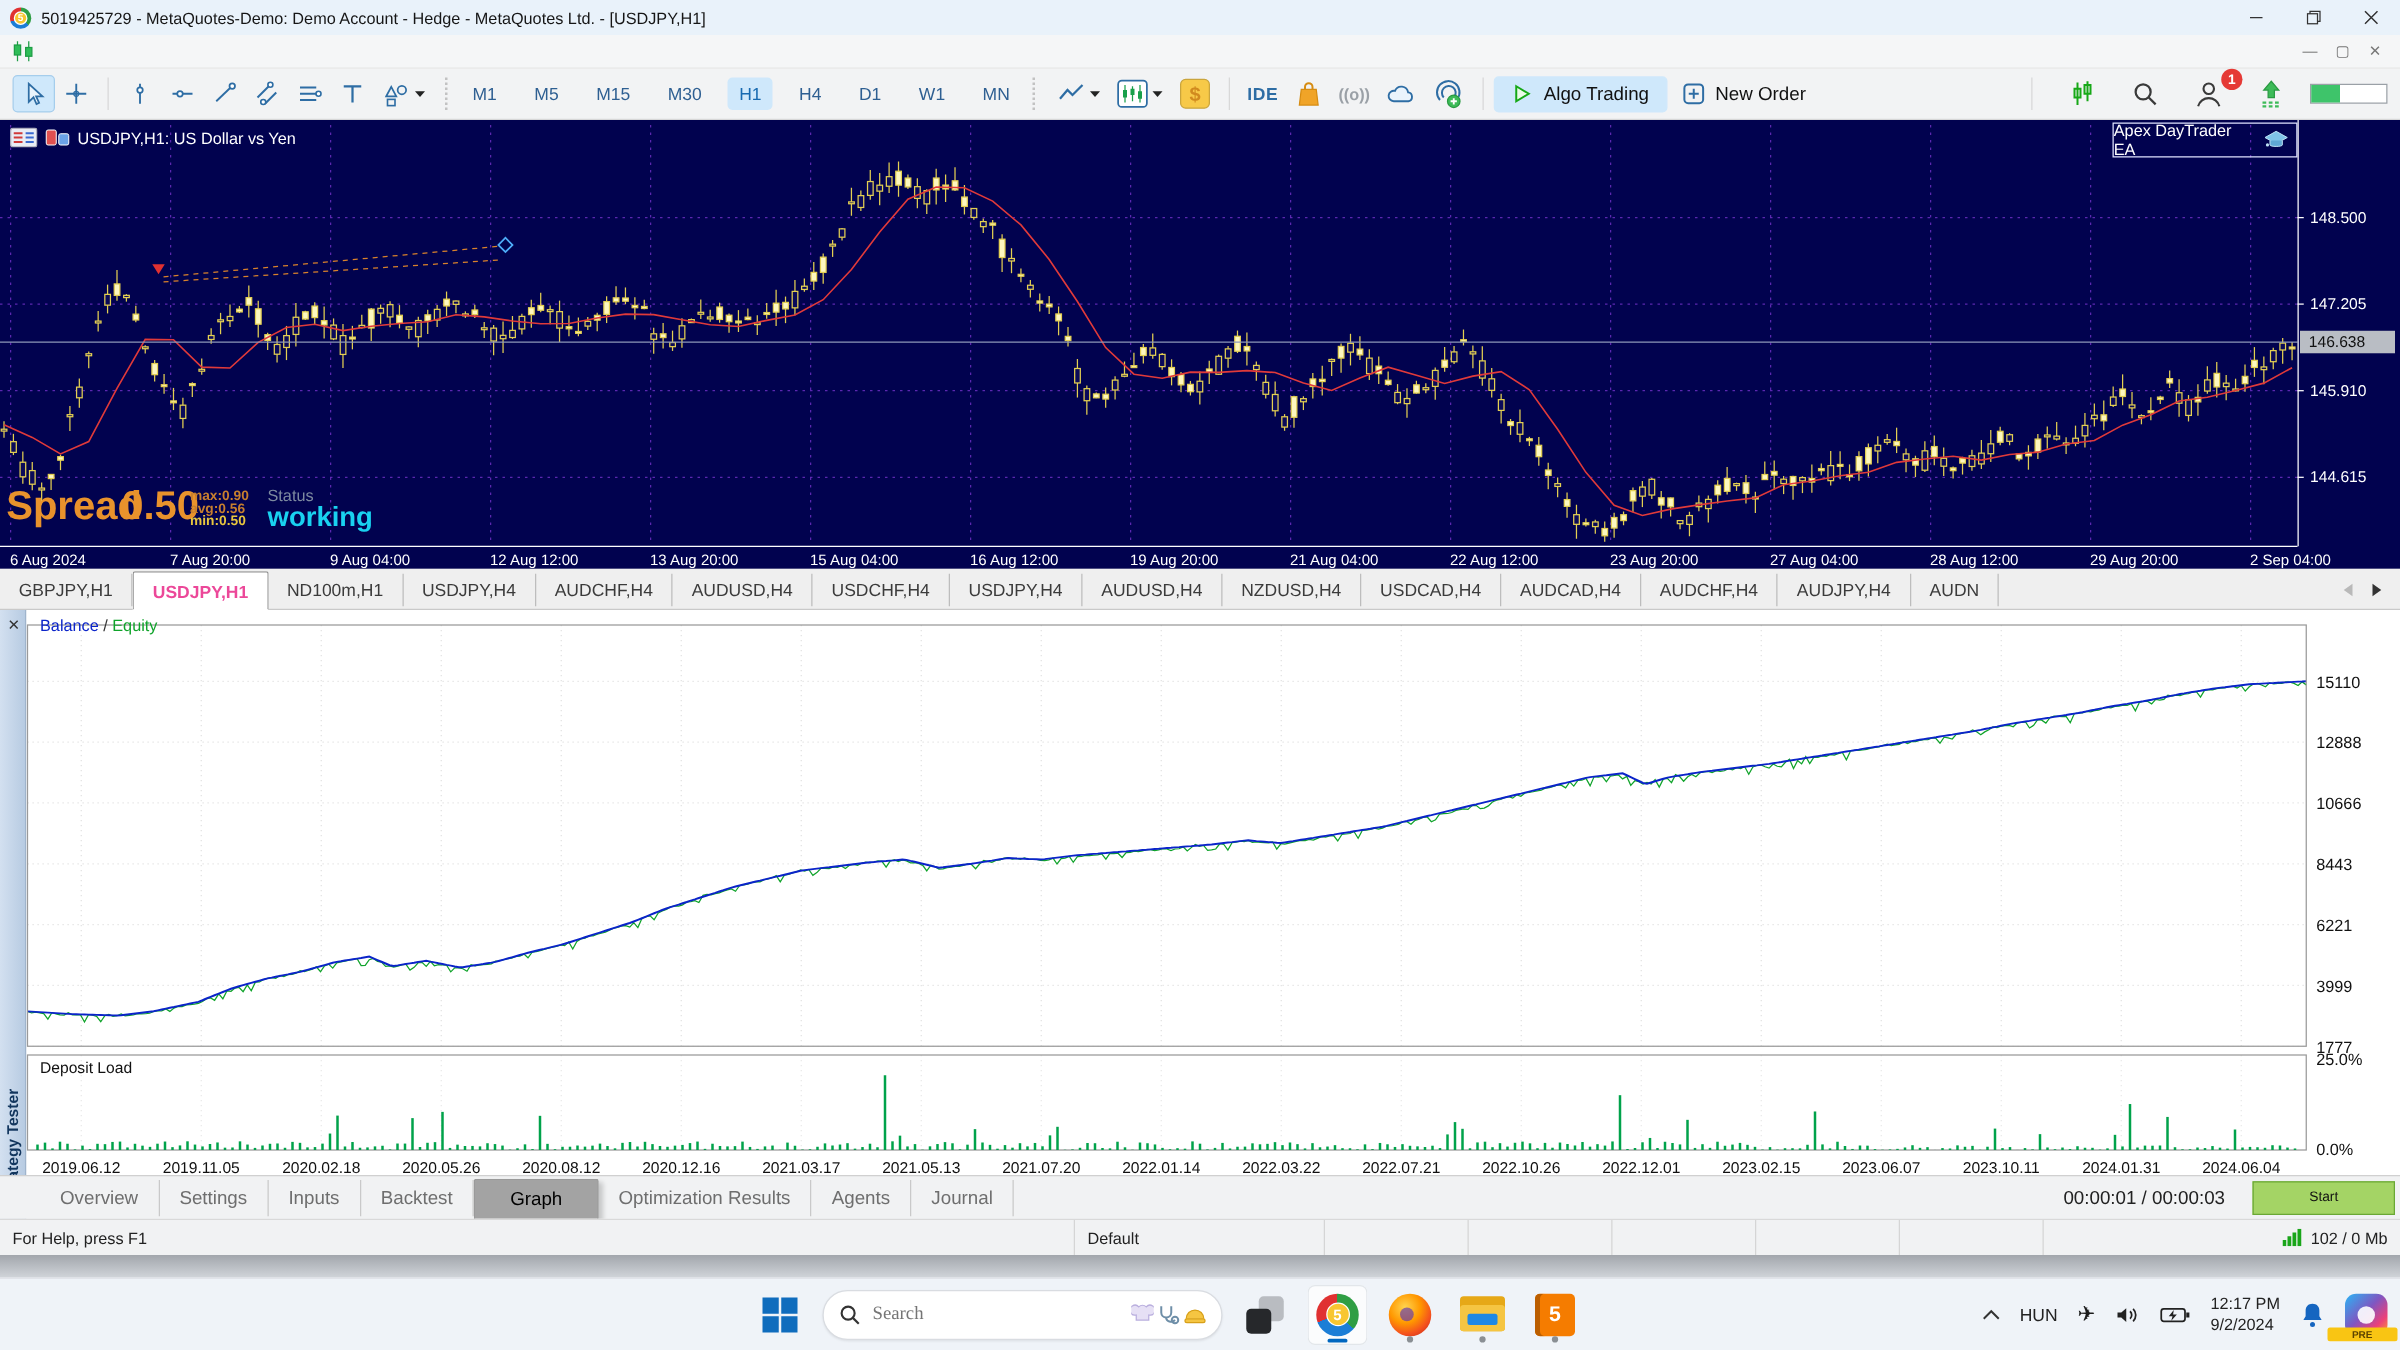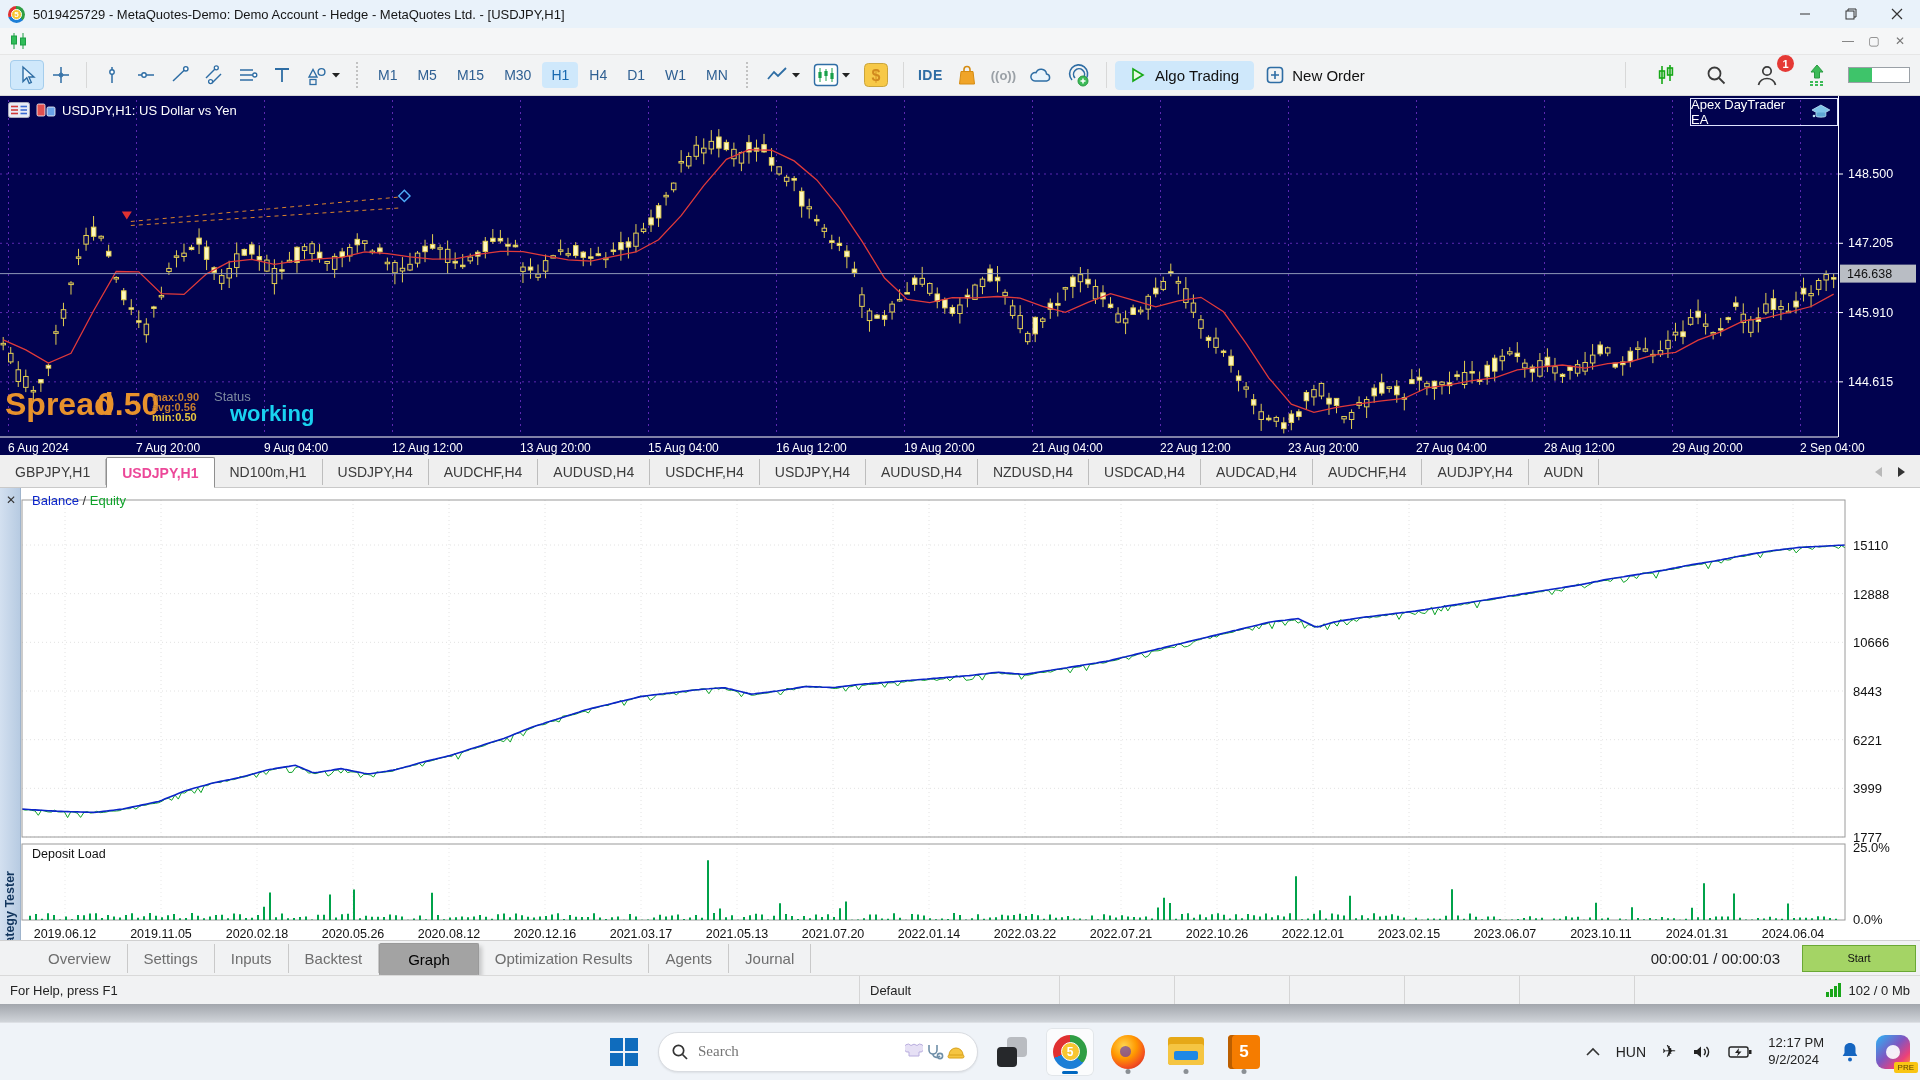--- a/index.html
+++ b/index.html
@@ -21,21 +21,21 @@
 .child-controls{margin-left:auto;display:flex;gap:10px;padding-right:12px;color:#777}
 .child-controls span{width:16px;text-align:center;font-size:12px}
 
 #toolbar{position:absolute;top:55px;left:0;width:1920px;height:41px;background:#f2f3f4;display:flex;align-items:center;padding:0 10px;border-bottom:1px solid #d7d7d7}
 .tbtn{height:30px;min-width:32px;padding:0 5px;display:flex;align-items:center;justify-content:center;border:1px solid transparent;border-radius:4px;color:#2e6da4;gap:2px}
 .tbtn.sel{background:#cfe8fb;border-color:#a5cdec}
 .tsep{width:1px;height:26px;background:#d8d8d8;margin:0 8px}
 .thandle{width:4px;height:26px;border-left:2px dotted #c2c2c2;margin:0 9px}
 .tf-item{font-size:14px;color:#2e5f92;padding:5px 9px;border-radius:4px;cursor:default}
 .tf-item.active{background:#cfe8fb;color:#1769b0}
-#timeframes{display:flex;gap:2px}
+#timeframes{display:flex;gap:12px}
 .algo{display:flex;align-items:center;gap:9px;background:#cfe8fb;border:1px solid #cfe8fb;border-radius:4px;padding:5px 14px;font-size:15px;color:#111}
 .neworder{display:flex;gap:8px;padding:5px 12px;font-size:15px;color:#111;align-items:center}
 .ide-txt{font-size:14px;font-weight:bold;color:#2e6da4;letter-spacing:.5px}
 .signals-txt{font-size:13px;color:#9aa0a6;font-weight:bold}
 .right-cluster{margin-left:auto;display:flex;align-items:center;gap:14px}
 .badge{position:absolute;top:-6px;right:-9px;background:#e53935;color:#fff;font-size:11px;font-weight:bold;min-width:17px;height:17px;border-radius:9px;display:flex;align-items:center;justify-content:center;padding:0 3px}
 .connbar{width:62px;height:16px;border:1px solid #9aa0a6;background:#fff}
 .connbar .fill{height:100%;width:38%;background:#3ec46a}
 
 #chart{position:absolute;top:96px;left:0;width:1920px;height:359px;background:#01024f}
@@ -77,21 +77,21 @@
 .pill{position:absolute;bottom:2px;left:50%;transform:translateX(-50%);width:16px;height:3px;border-radius:2px;background:#0067c0}
 .search-pill{width:320px;height:40px;border-radius:20px;background:#fff;border:1px solid #d9dce1;box-shadow:0 1px 2px rgba(0,0,0,.08);display:flex;align-items:center;padding:0 12px;gap:9px}
 .search-pill input{border:none;outline:none;font-size:15px;color:#444;width:170px;font-family:Liberation Serif, serif;background:transparent}
 .tk-tray{position:absolute;right:10px;top:0;height:100%;display:flex;align-items:center;gap:16px}
 .tray-txt{font-size:14px;color:#222}
 .clock{font-size:13px;color:#222;line-height:1.3}
 .ff{width:34px;height:34px;border-radius:50%;background:radial-gradient(circle at 38% 32%,#ffd54f 0%,#ff9800 40%,#f4511e 68%,#b71c1c 100%);position:relative}
 .ff::after{content:"";position:absolute;left:9px;top:11px;width:11px;height:11px;border-radius:50%;background:#5e35b1;opacity:.65}
 .copilot{width:34px;height:34px;border-radius:9px;background:linear-gradient(135deg,#29b6f6,#7e57c2 45%,#ec407a 75%,#ffa726);position:relative;display:flex;align-items:center;justify-content:center}
 .copilot::after{content:"";width:14px;height:14px;border-radius:50%;background:rgba(255,255,255,.9)}
-.pre{position:absolute;bottom:-4px;right:-8px;background:#f9c513;color:#5d4400;font-size:8px;font-weight:normal;padding:1px 4px;border-radius:2px}
+.pre{position:absolute;bottom:-4px;right:-8px;background:#f9c513;color:#5d4400;font-size:8px;font-weight:bold;padding:1px 20px;border-radius:2px}
 .o5{width:32px;height:34px;background:#f57c00;border-radius:4px;color:#fff;font-weight:bold;font-size:17px;display:flex;align-items:center;justify-content:center;box-shadow:inset 4px 0 0 #bb5e00}
 .folder{width:36px;height:30px;position:relative}
 .folder .back{position:absolute;top:0;left:0;width:36px;height:28px;background:#e6a817;border-radius:3px}
 .folder .front{position:absolute;top:7px;left:0;width:36px;height:21px;background:#f5c542;border-radius:3px}
 .folder .strip2{position:absolute;top:14px;left:6px;width:24px;height:9px;background:#1e88e5;border-radius:2px}
 .tview{position:relative;width:30px;height:30px}
 .tview .b1{position:absolute;right:0;top:0;width:20px;height:20px;background:#b9bcc1;border-radius:4px}
 .tview .b2{position:absolute;left:0;bottom:0;width:20px;height:20px;background:#26282b;border-radius:4px}
 .winlogo{display:grid;grid-template-columns:13px 13px;grid-template-rows:13px 13px;gap:2px}
 .winlogo div{background:#0f6cbd}
@@ -887,21 +887,21 @@
       </svg>
   </div>
   <div class="ov spread-big" style="top:292px;left:5px">Spread</div>
   <div class="ov spread-big" style="top:292px;left:97px">0.50</div>
   <div class="ov spread-stack" style="top:296px;left:152px">
     <div>max:0.90</div>
     <div>avg:0.56</div>
     <div style="color:#e8c63e">min:0.50</div>
   </div>
   <div class="ov status-lbl" style="top:293px;left:214px">Status</div>
-  <div class="ov working" style="top:307px;left:230px">working</div>
+  <div class="ov working" style="top:307px;left:214px">working</div>
 </div>
 
 <div id="symtabs">
 
 <div class="stab">GBPJPY,H1</div>
     <div class="stab active">USDJPY,H1</div>
     <div class="stab">ND100m,H1</div>
     <div class="stab">USDJPY,H4</div>
     <div class="stab">AUDCHF,H4</div>
     <div class="stab">AUDUSD,H4</div>

